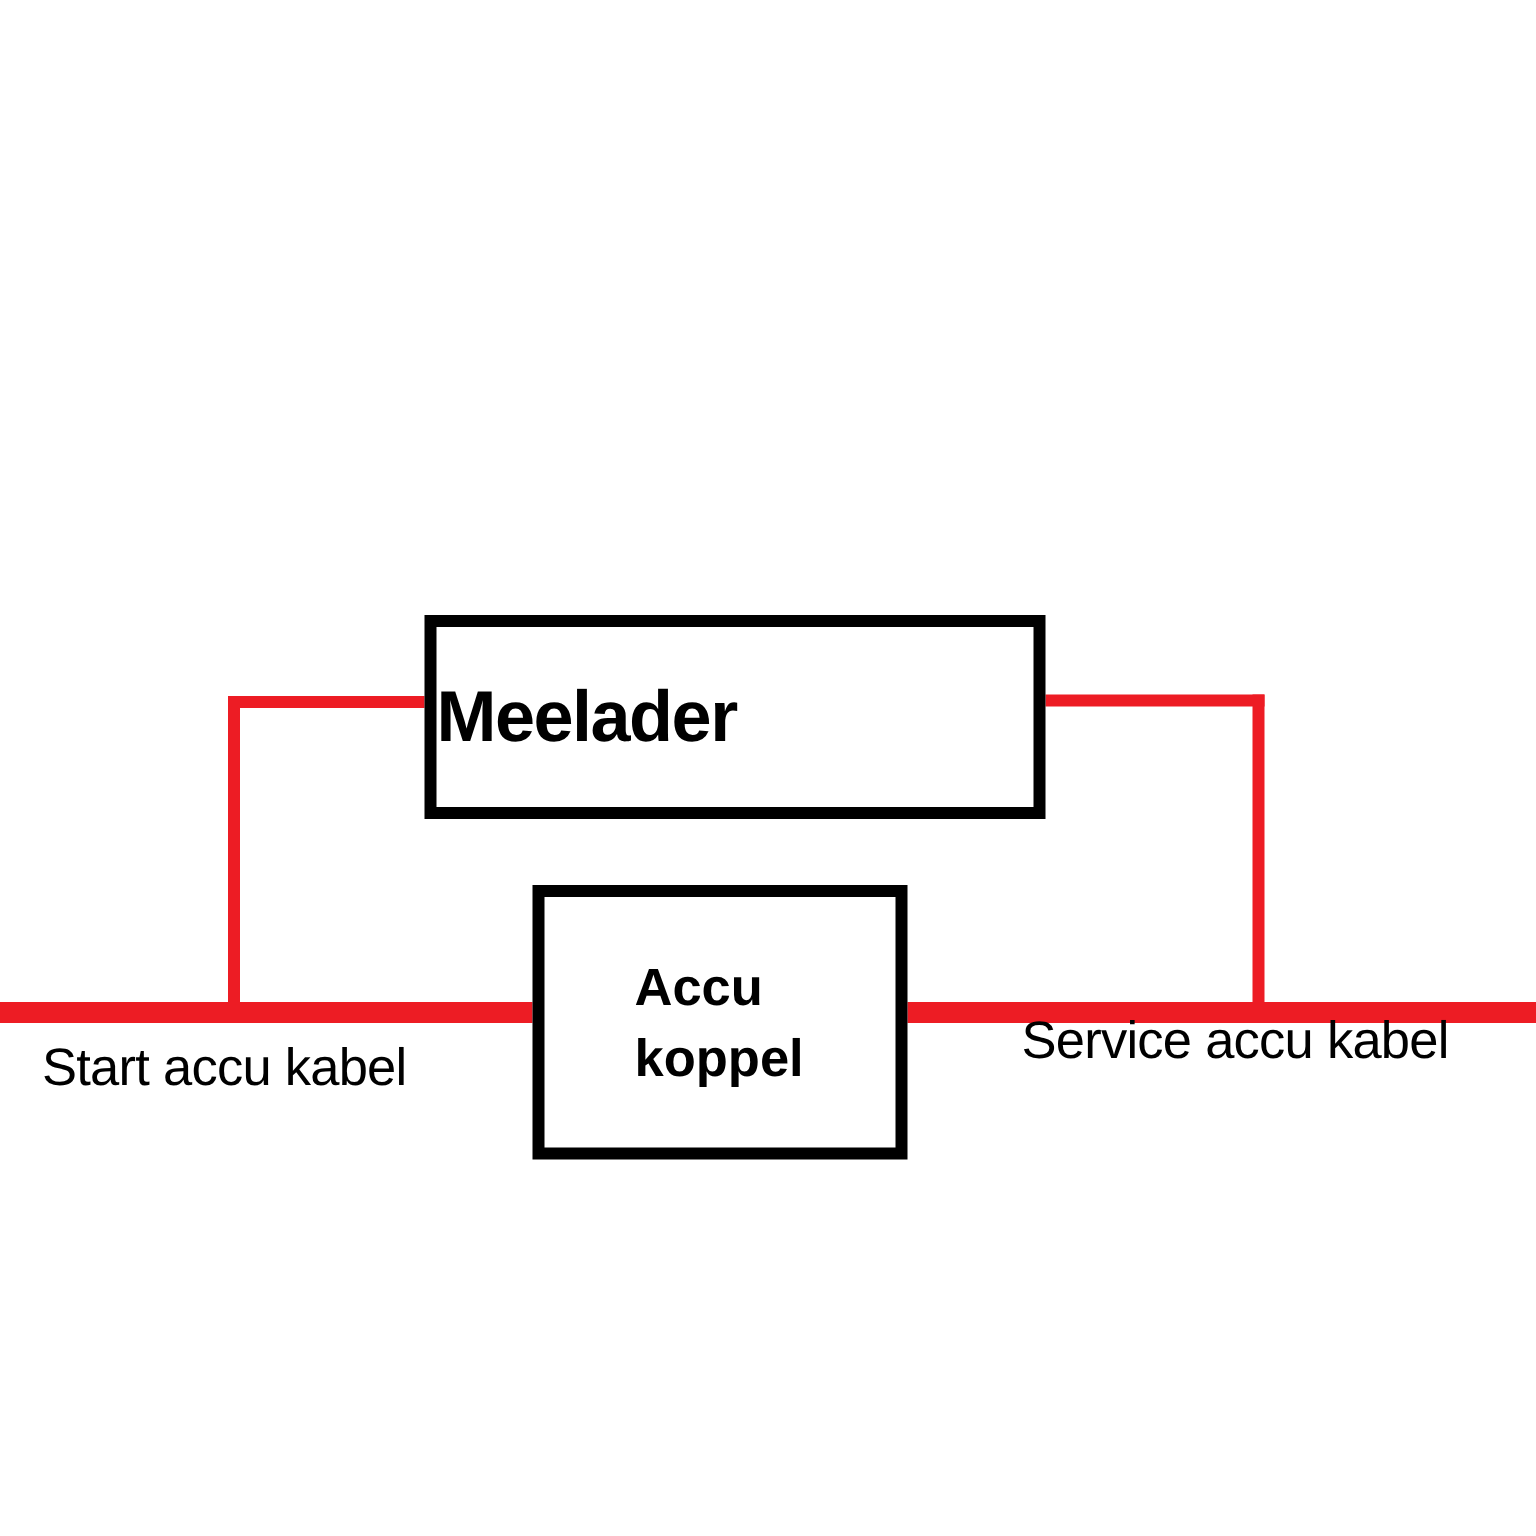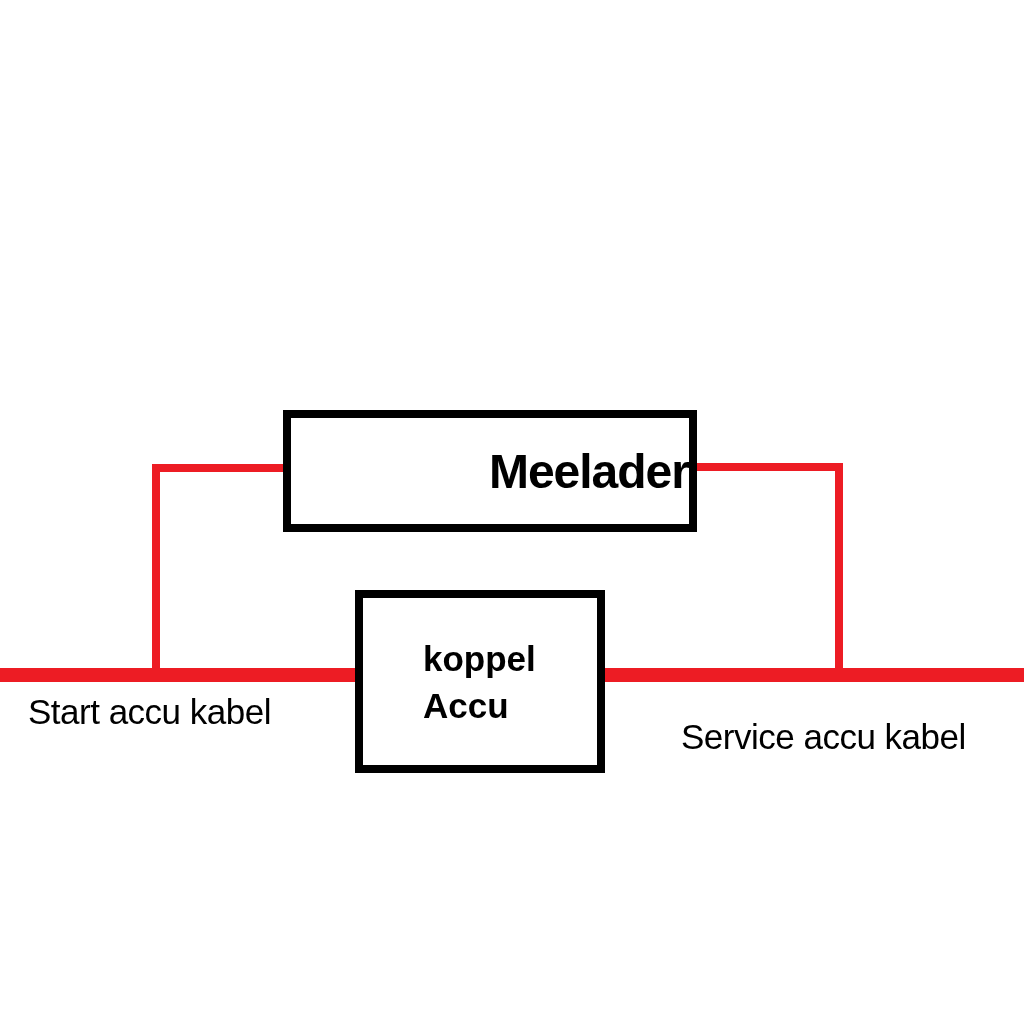--- a/index.html
+++ b/index.html
@@ -59,24 +59,24 @@
     position: absolute;
     background: var(--bg);
     border: 8px solid var(--border);
     z-index: 2;
     color: var(--text);
   }
   .meelader {
     left: 283px;
     top: 410px;
     width: 414px;
-    height: 122px;
+    height: 136px;
     display: flex;
     align-items: center;
-    justify-content: flex-end;
+    justify-content: flex-start;
     font-size: 48px;
     font-weight: bold;
     letter-spacing: -1px;
   }
   .relais {
     left: 355px;
     top: 590px;
     width: 250px;
     height: 183px;
     display: flex;
@@ -96,39 +96,39 @@
     z-index: 1;
     white-space: nowrap;
     letter-spacing: -0.5px;
   }
   .start-label {
     left: 28px;
     top: 691px;
   }
   .service-label {
     left: 681px;
-    top: 716px;
+    top: 673px;
   }
 </style>
 </head>
 <body>
 
 <div class="canvas">
 
   <div class="wire main-bus"></div>
   <div class="wire left-vert"></div>
   <div class="wire left-horiz"></div>
   <div class="wire right-vert"></div>
   <div class="wire right-horiz"></div>
 
   <div class="box meelader">
     <span>Meelader</span>
   </div>
 
   <div class="box relais">
+    <div>Accu</div>
     <div>koppel</div>
-    <div>Accu</div>
   </div>
 
   <div class="kabel-label start-label">Start accu kabel</div>
   <div class="kabel-label service-label">Service accu kabel</div>
 
 </div>
 
 </body></html>

